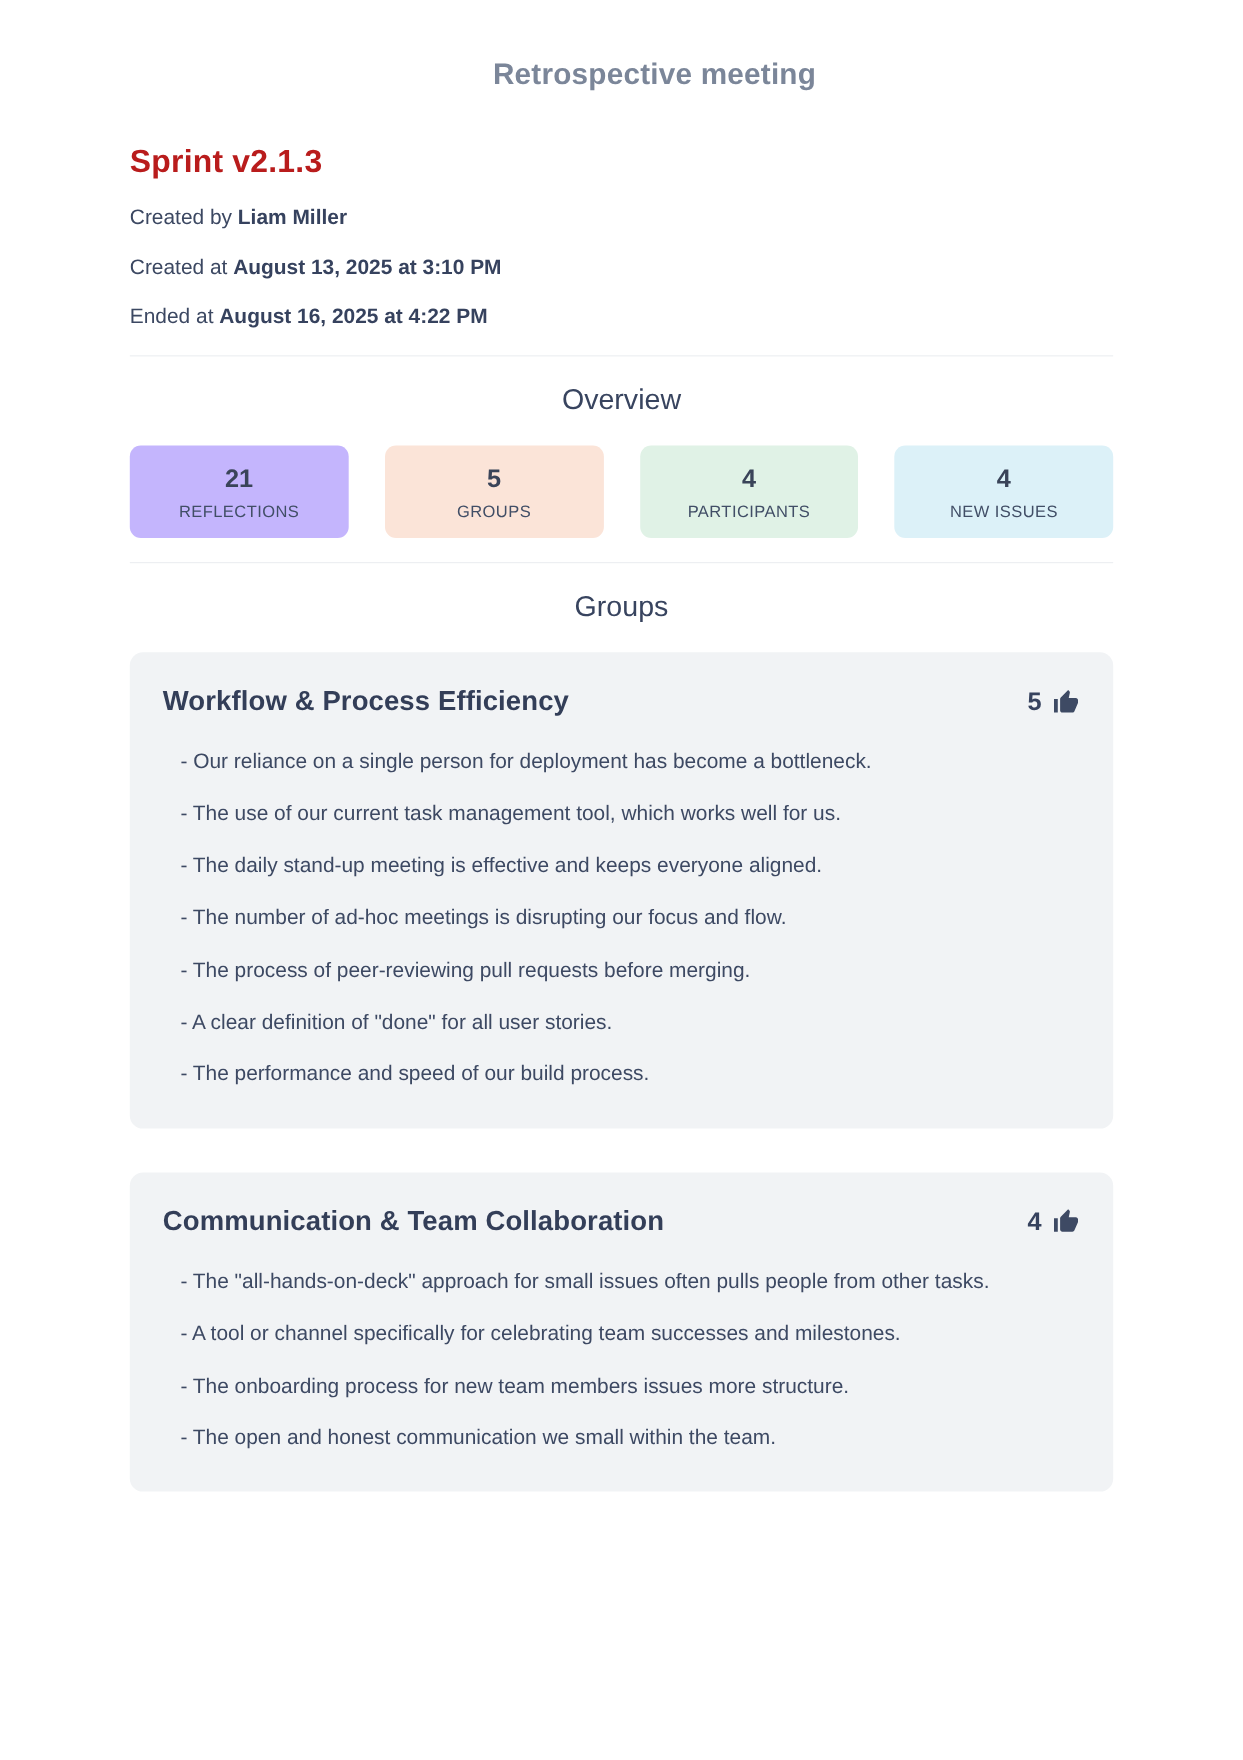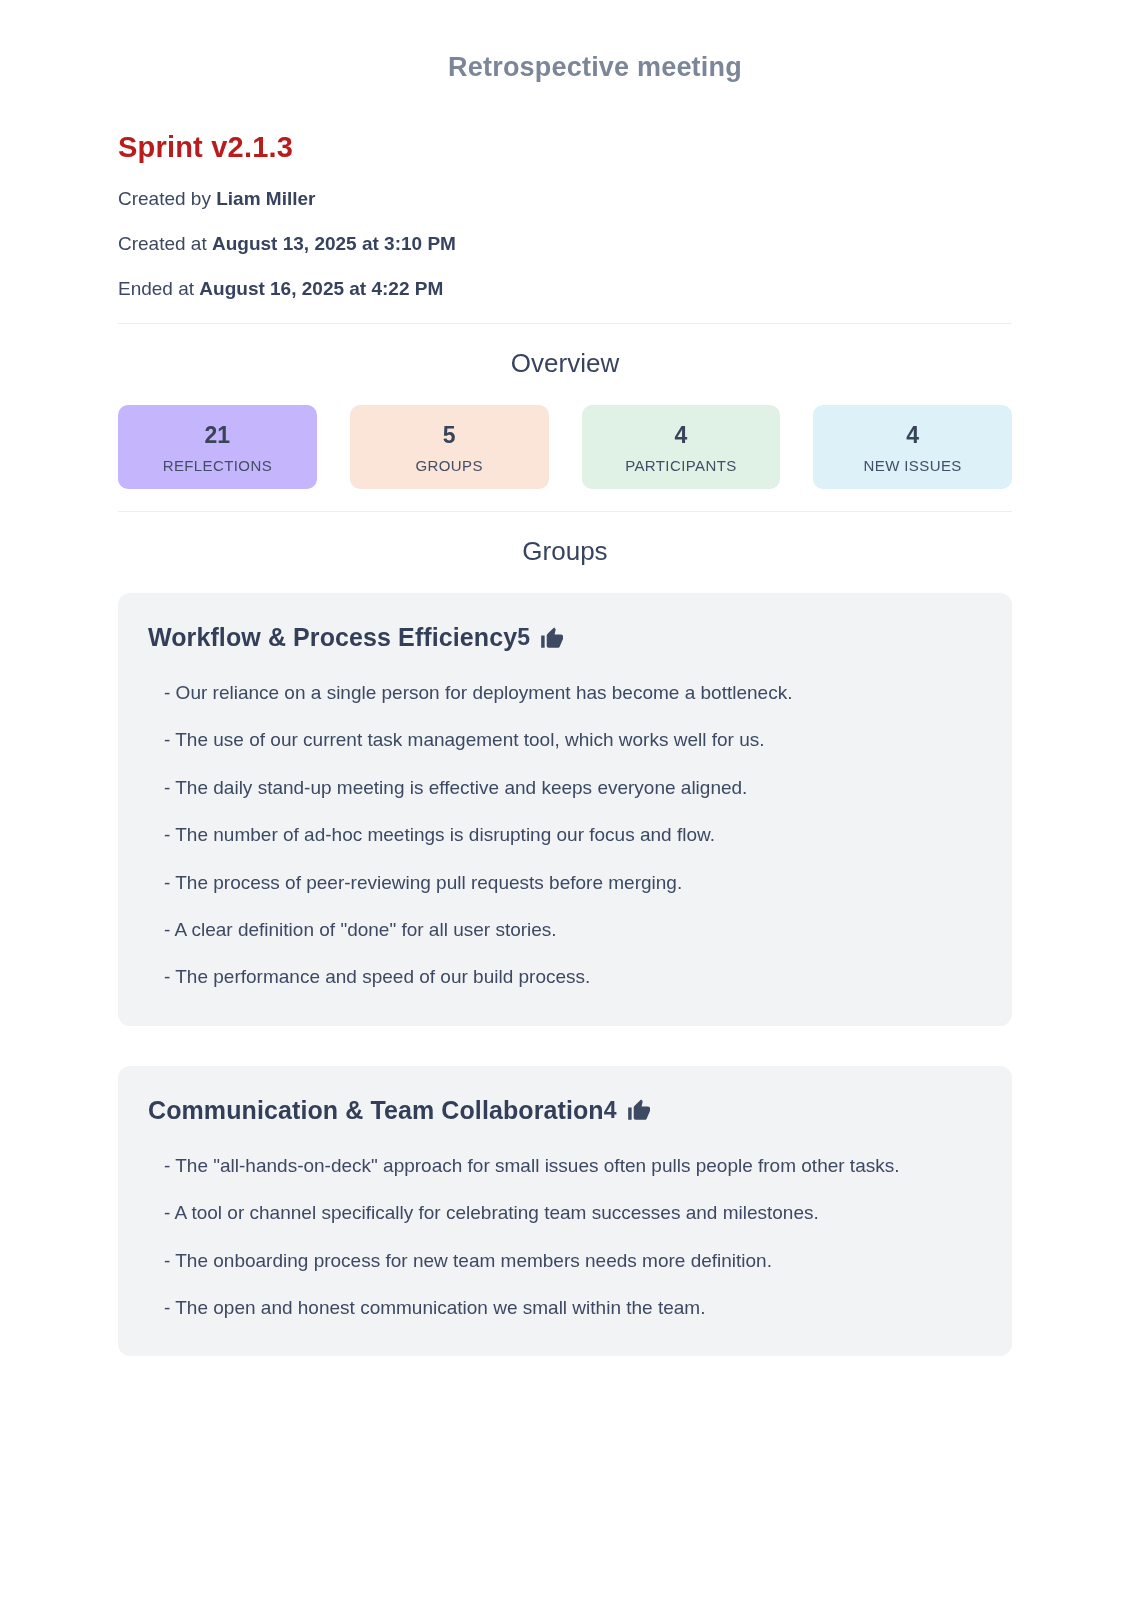--- a/index.html
+++ b/index.html
@@ -86,20 +86,21 @@
   }
   
   .group-card {
     background: #f1f3f5;
     border-radius: 12px;
     padding: 30px 30px 16px 30px;
     margin-bottom: 40px;
   }
   .group-head {
     display: flex;
+    justify-content: space-between;
     align-items: center;
     margin-bottom: 26px;
   }
   .group-title {
     font-size: 25px;
     font-weight: 700;
     color: #333e58;
     margin: 0;
     letter-spacing: 0.1px;
   }
@@ -215,21 +216,21 @@
         <span class="thumb-icon">
           <svg viewBox="0 0 24 24" xmlns="http://www.w3.org/2000/svg" aria-hidden="true">
             <path d="M2 21h3.2V9.6H2V21zm20.2-10.3c0-1-.8-1.9-1.9-1.9h-5.9l.9-4.3.03-.3c0-.39-.16-.75-.42-1L13.9 2.2 7.7 8.4c-.35.34-.56.82-.56 1.34v9.46c0 1 .85 1.8 1.9 1.8h8.4c.78 0 1.45-.47 1.73-1.15l2.86-6.67c.08-.21.13-.44.13-.68v-1.8z"></path>
           </svg>
         </span>
       </div>
     </header>
     <ul class="reflections">
               <li class="reflection-item">- The "all-hands-on-deck" approach for small issues often pulls people from other tasks.</li>
               <li class="reflection-item">- A tool or channel specifically for celebrating team successes and milestones.</li>
-              <li class="reflection-item">- The onboarding process for new team members needs more definition.</li>
+              <li class="reflection-item">- The onboarding process for new team members issues more structure.</li>
               <li class="reflection-item">- The open and honest communication we small within the team.</li>
             </ul>
   </article>
 </div>
     </section>
 
   </div>
 </div>
 
 </body></html>

